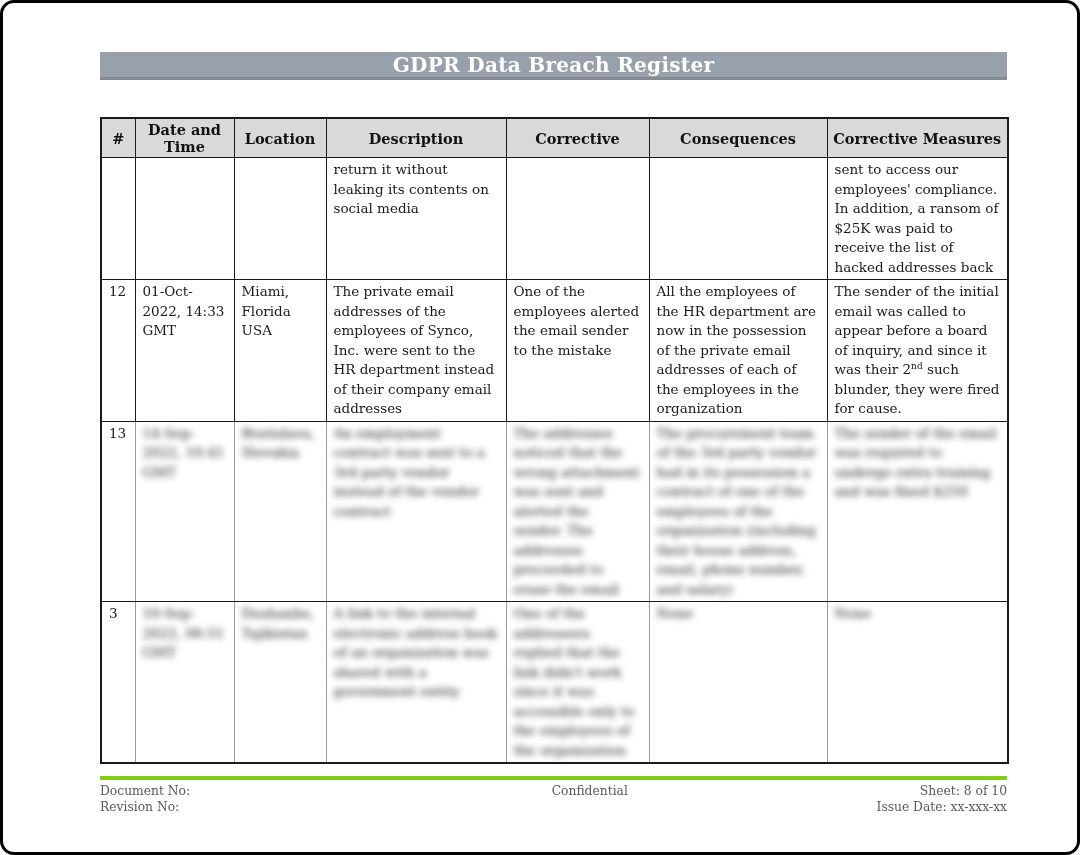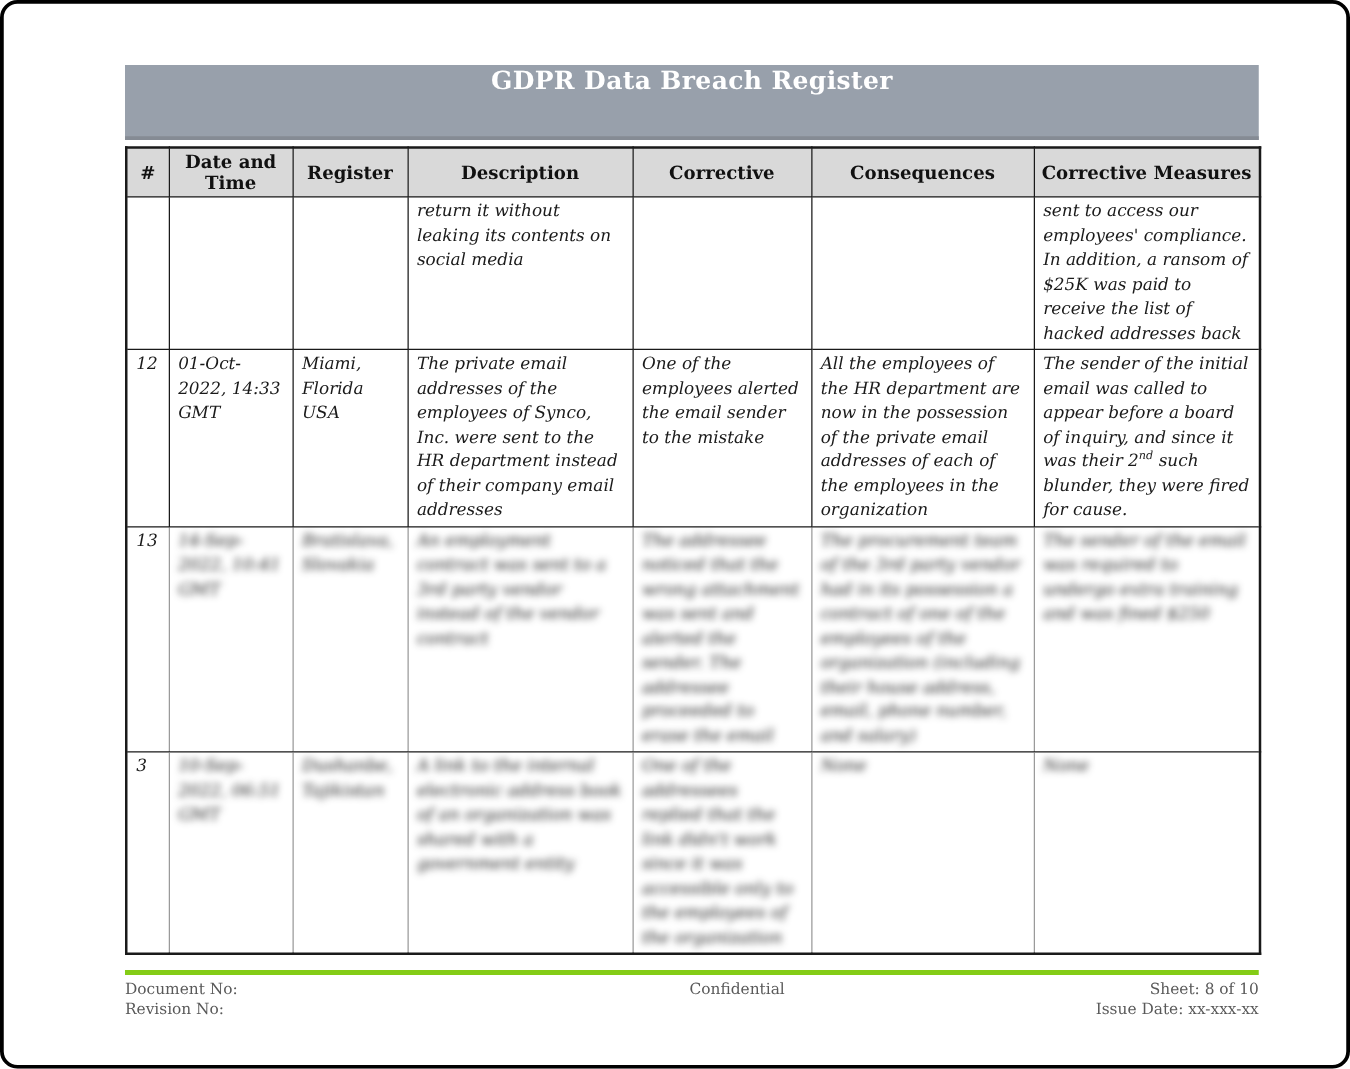--- a/index.html
+++ b/index.html
@@ -25,26 +25,26 @@
     box-sizing: border-box;
     pointer-events: none;
     z-index: 50;
   }
   
   .banner {
     position: absolute;
     left: 100px;
     top: 52px;
     width: 907px;
-    height: 60px;
+    height: 28px;
     background: #98a0ab;
     border-bottom: 3px solid #858b94;
     box-sizing: border-box;
     display: flex;
-    align-items: flex-start;
+    align-items: flex-end;
     justify-content: center;
   }
   .banner-title {
     color: #ffffff;
     font-size: 20px;
     font-weight: bold;
     letter-spacing: 0.3px;
   }
   
   .table-wrap {
@@ -87,21 +87,21 @@
     padding: 2px 2px;
   }
   .row-0 td { height: 118px; }
   .row-1 td { height: 137px; }
   .row-2 td { height: 173px; }
   .row-3 td { height: 137px; }
   tr.blurred td {
     border-left-color: #9a9a9a;
     border-right-color: #9a9a9a;
   }
-  .cell-inner { min-height: 10px; font-style: italic; }
+  .cell-inner { min-height: 10px; }
   .blur { filter: blur(3px); }
   sup { font-size: 9px; line-height: 0; }
   
   .footer {
     position: absolute;
     left: 100px;
     top: 776px;
     width: 907px;
     height: 46px;
     border-top: 4px solid #84cc16;
@@ -130,21 +130,21 @@
           <col style="width:92px">
         <col style="width:180px">
           <col style="width:143px">
           <col style="width:178px">
           <col style="width:181px">
       </colgroup>
       <thead>
         <tr>
           <th>#</th>
           <th>Date and Time</th>
-          <th>Register</th>
+          <th>Location</th>
           <th>Description</th>
           <th>Corrective</th>
           <th>Consequences</th>
           <th>Corrective Measures</th>
         </tr>
       </thead>
       <tbody>
           <tr class="row-0">
             <td class="num-cell">
               <div class="cell-inner"></div>

